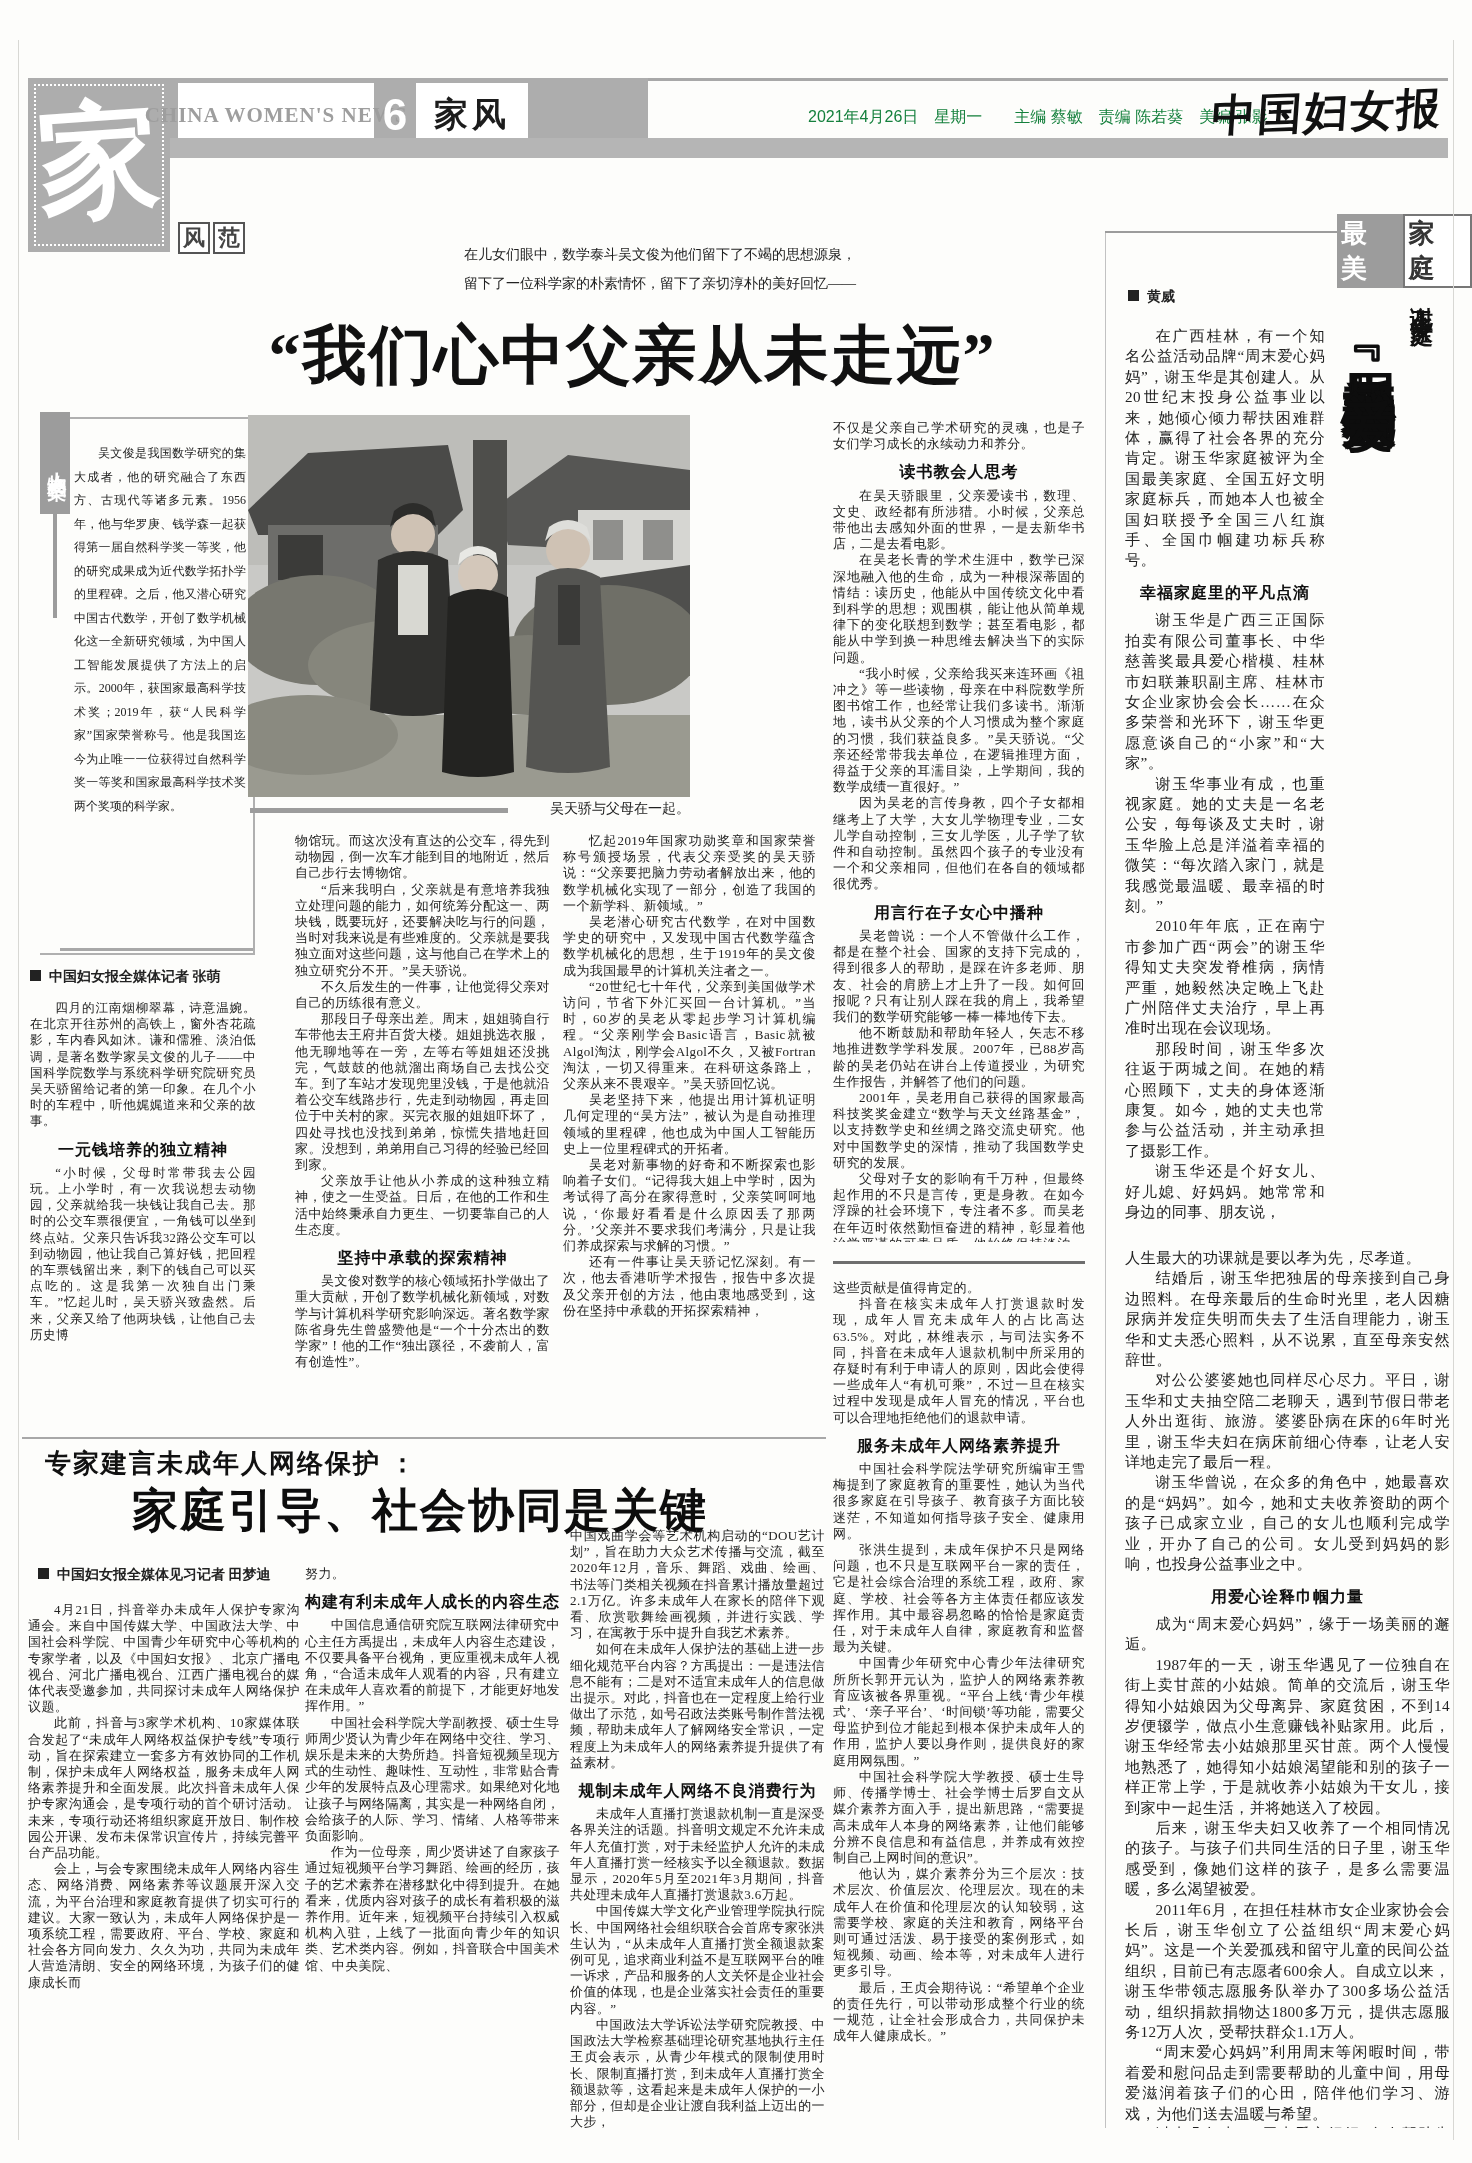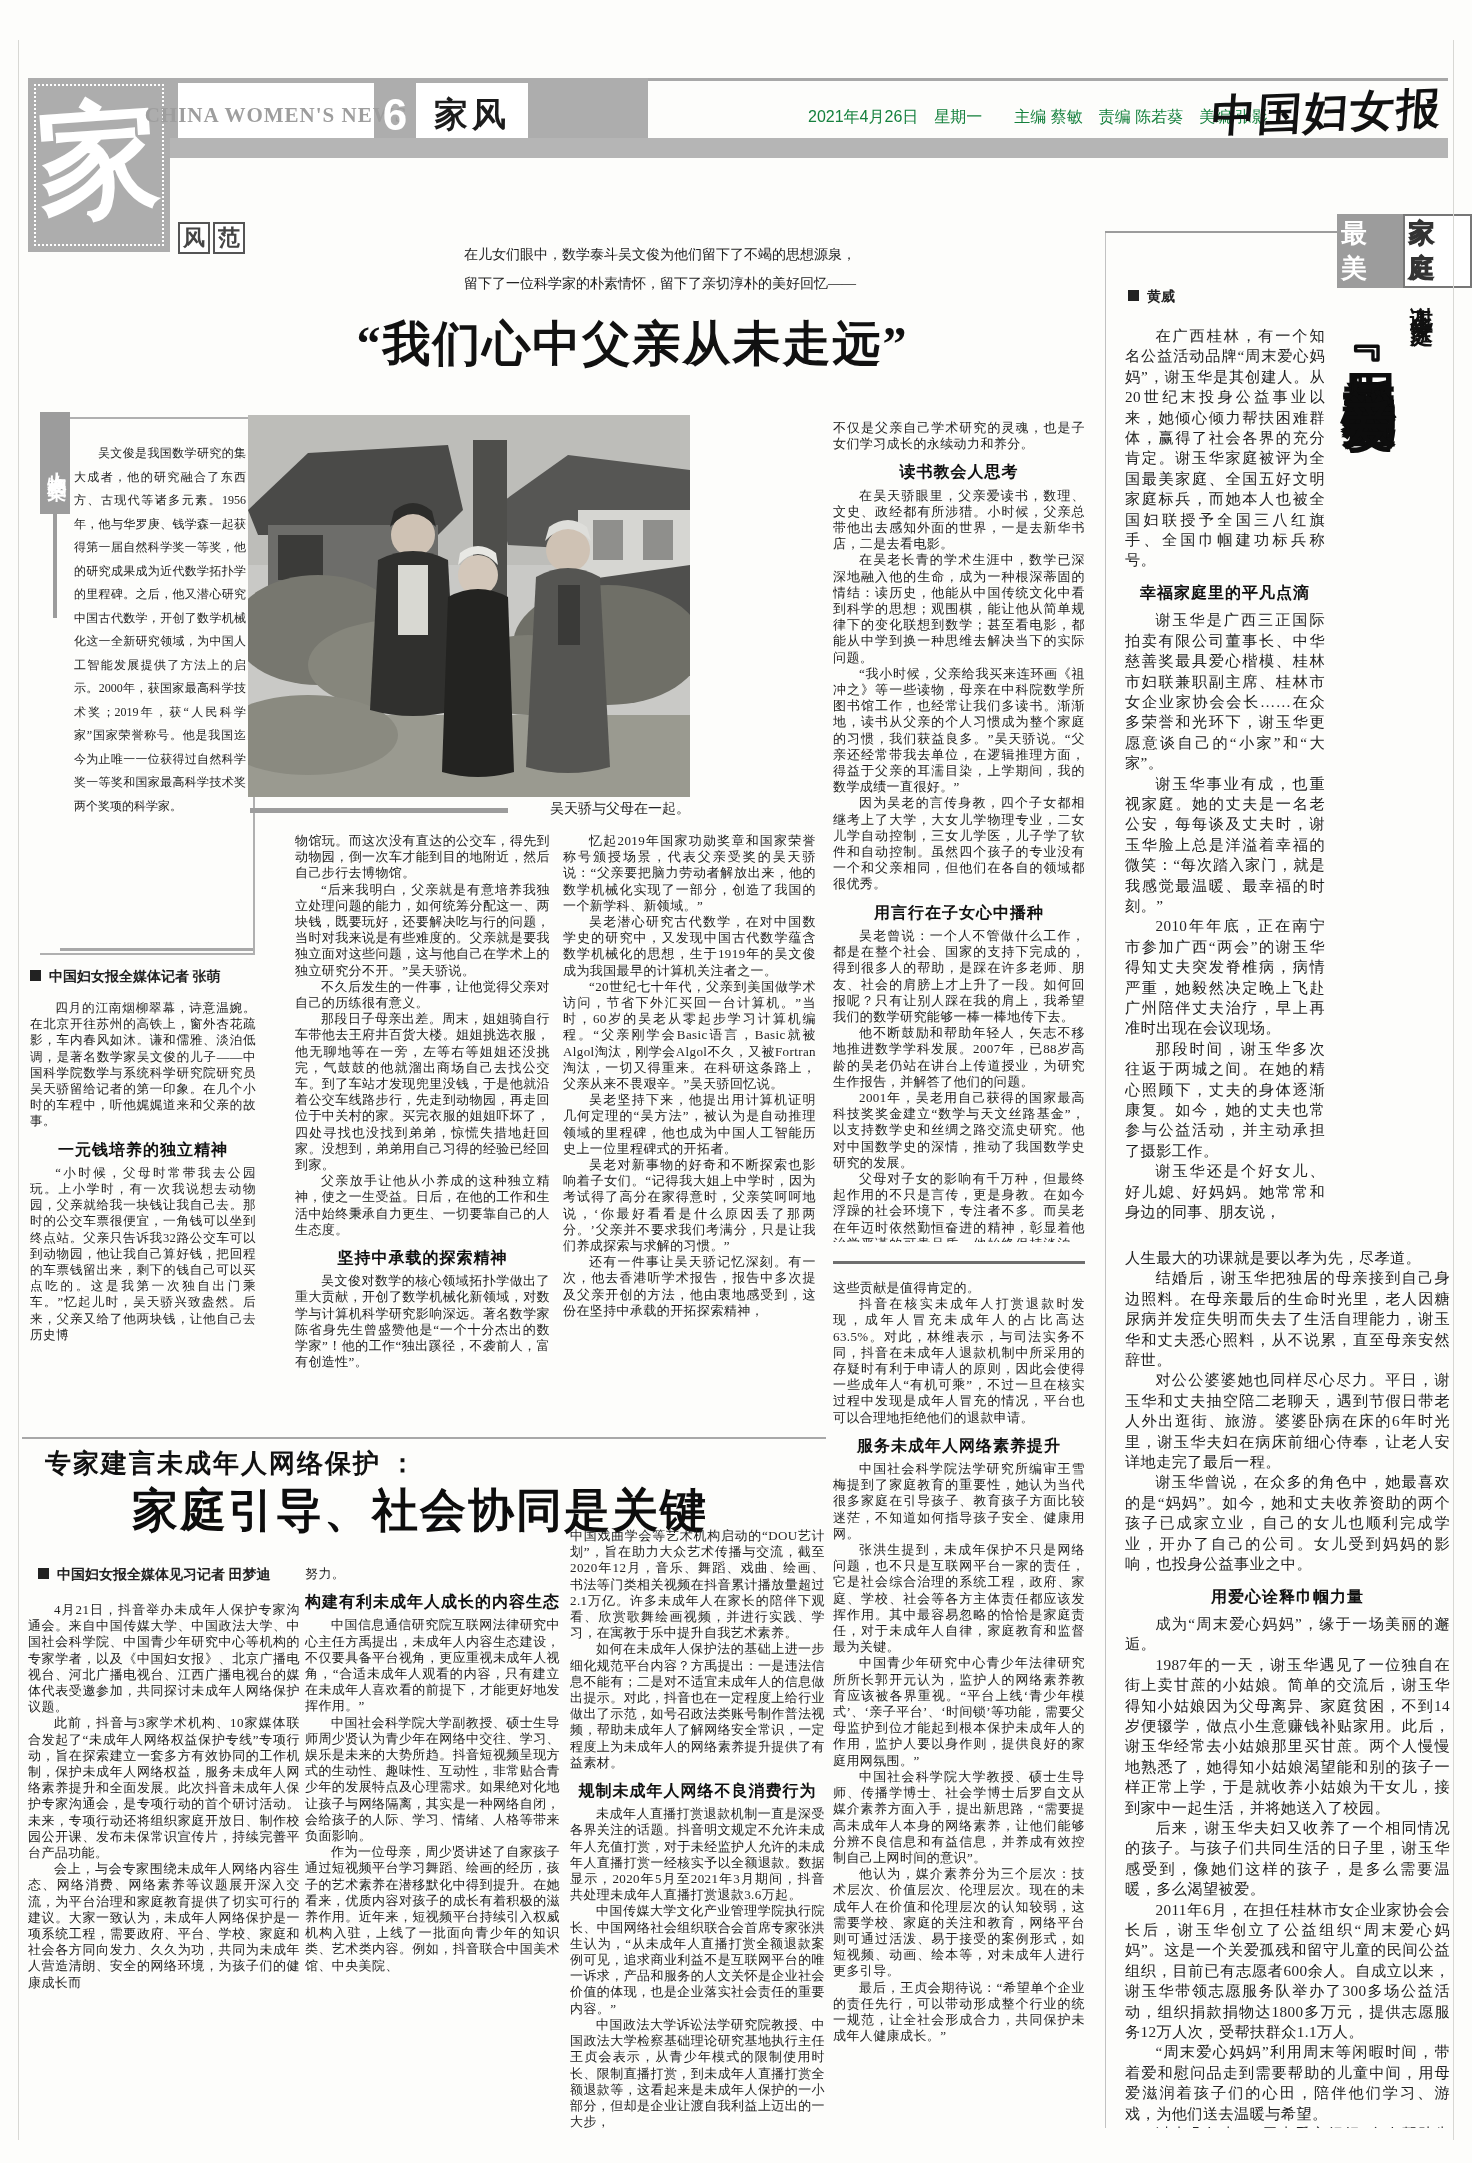--- a/index.html
+++ b/index.html
@@ -23,21 +23,21 @@
   #date-line{position:absolute;left:160px;top:26px;font-size:16px;color:#15803d;
              font-family:"Liberation Sans","DejaVu Sans",sans-serif;}
   #masthead{position:absolute;right:6px;top:2px;font-size:44px;font-weight:bold;color:#111;
             transform:skewX(-6deg) rotate(-2deg);letter-spacing:2px;}
   #sub-strip{left:170px;top:138px;width:1278px;height:20px;background:#b5b5b5;}
   .tag-box{display:inline-block;border:2px solid #555;color:#444;background:#fff;font-weight:bold;
            font-size:22px;line-height:26px;padding:1px 3px;margin-right:3px;}
   #fengfan{left:178px;top:222px;}
   
   #intro{left:260px;top:240px;width:800px;text-align:center;font-size:14px;line-height:29px;font-weight:normal;color:#222;}
-  #main-headline{left:180px;top:312px;width:905px;text-align:center;font-size:48px;font-weight:bold;
+  #main-headline{left:180px;top:312px;width:905px;text-align:center;font-size:64px;font-weight:bold;
                  letter-spacing:2px;color:#111;white-space:nowrap;}
   
   #profile-box{left:40px;top:417px;width:213px;height:534px;border:2px solid #b0b0b0;border-left:none;}
   #profile-label{left:40px;top:412px;width:30px;height:102px;background:#9c9c9c;color:#fff;
                  writing-mode:vertical-rl;text-orientation:upright;font-size:19px;letter-spacing:3px;
                  text-align:center;font-weight:bold;}
   #profile-tail{left:53px;top:514px;width:4px;height:104px;background:#9c9c9c;}
   #profile-text{left:74px;top:442px;width:172px;font-size:12px;line-height:23.5px;text-align:justify;color:#222;}
   #profile-text .para{text-indent:2em;}
   
@@ -54,21 +54,21 @@
   #caption{left:430px;top:800px;width:260px;text-align:right;font-size:14px;color:#222;}
   
   #b-kicker{left:45px;top:1446px;font-size:26px;font-weight:bold;letter-spacing:2px;color:#111;}
   #b-headline{left:132px;top:1480px;width:580px;font-size:46px;font-weight:bold;letter-spacing:2px;
               color:#0d0d0d;white-space:nowrap;}
   
   #v-sep{left:1105px;top:232px;width:1px;height:1896px;background:#c2c2c2;}
   #beauty-rule{left:1105px;top:231px;width:232px;height:2px;background:#9c9c9c;}
   #beauty-label{left:1337px;top:214px;display:flex;}
   #beauty-label .b1{background:#9c9c9c;color:#fff;font-weight:bold;font-size:26px;padding:2px 4px;letter-spacing:3px;}
-  #beauty-label .b2{border:2px solid #777;color:#333;font-weight:bold;font-size:26px;padding:0px 4px;
+  #beauty-label .b2{border:2px solid #777;color:#333;font-weight:normal;font-size:26px;padding:0px 4px;
                     letter-spacing:3px;background:#fff;-webkit-text-stroke:1px #333;}
   #r-head-small{left:1406px;top:288px;writing-mode:vertical-rl;text-orientation:upright;font-size:23px;
                 font-weight:bold;letter-spacing:4px;color:#111;}
   #r-head-big{left:1338px;top:328px;writing-mode:vertical-rl;text-orientation:upright;font-size:54px;
               font-weight:bold;line-height:62px;letter-spacing:2px;color:#0d0d0d;height:840px;}
   .r-col{font-size:15.2px;line-height:20.4px;}
   
   .edge{position:absolute;background:#d8d8d4;}
 </style>
 </head>

